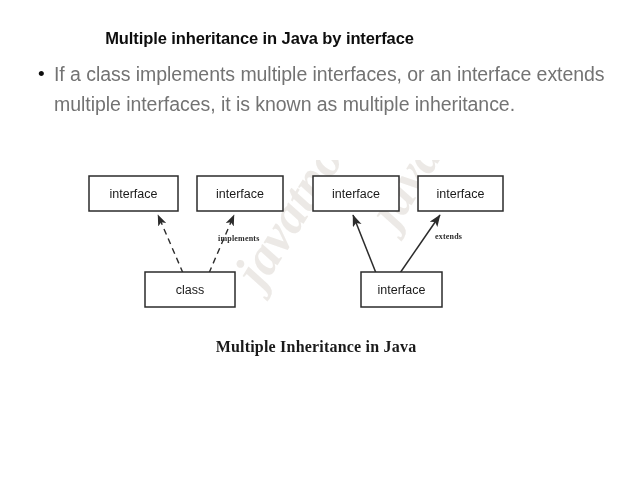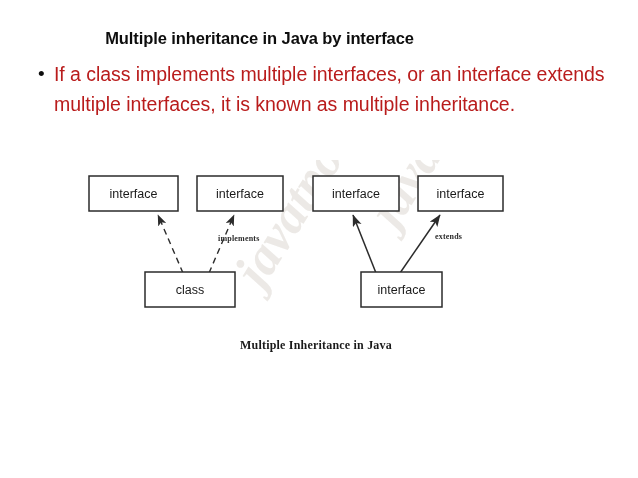--- a/index.html
+++ b/index.html
@@ -50,21 +50,21 @@
     width: 16px;
     font-size: 19px;
     line-height: 30px;
     color: #0d0d0d;
     text-align: left;
   }
   .bullet-text {
     flex: 1 1 auto;
     font-size: 19.5px;
     line-height: 30px;
-    color: #b91c1c;
+    color: #737373;
     font-weight: normal;
     letter-spacing: -0.05px;
   }
 
   
   .figure {
     position: absolute;
     left: 66px;
     top: 160px;
     width: 500px;
@@ -77,21 +77,21 @@
     display: block;
   }
   .fig-caption {
     position: absolute;
     left: 0;
     top: 178px;
     width: 500px;
     text-align: center;
     font-family: "Liberation Serif", serif;
     font-weight: bold;
-    font-size: 12px;
+    font-size: 16px;
     color: #1a1a1a;
     letter-spacing: 0.2px;
   }
   .box-label {
     font-family: "Liberation Sans", sans-serif;
     font-size: 12.5px;
     fill: #1a1a1a;
   }
   .edge-label {
     font-family: "Liberation Serif", serif;

